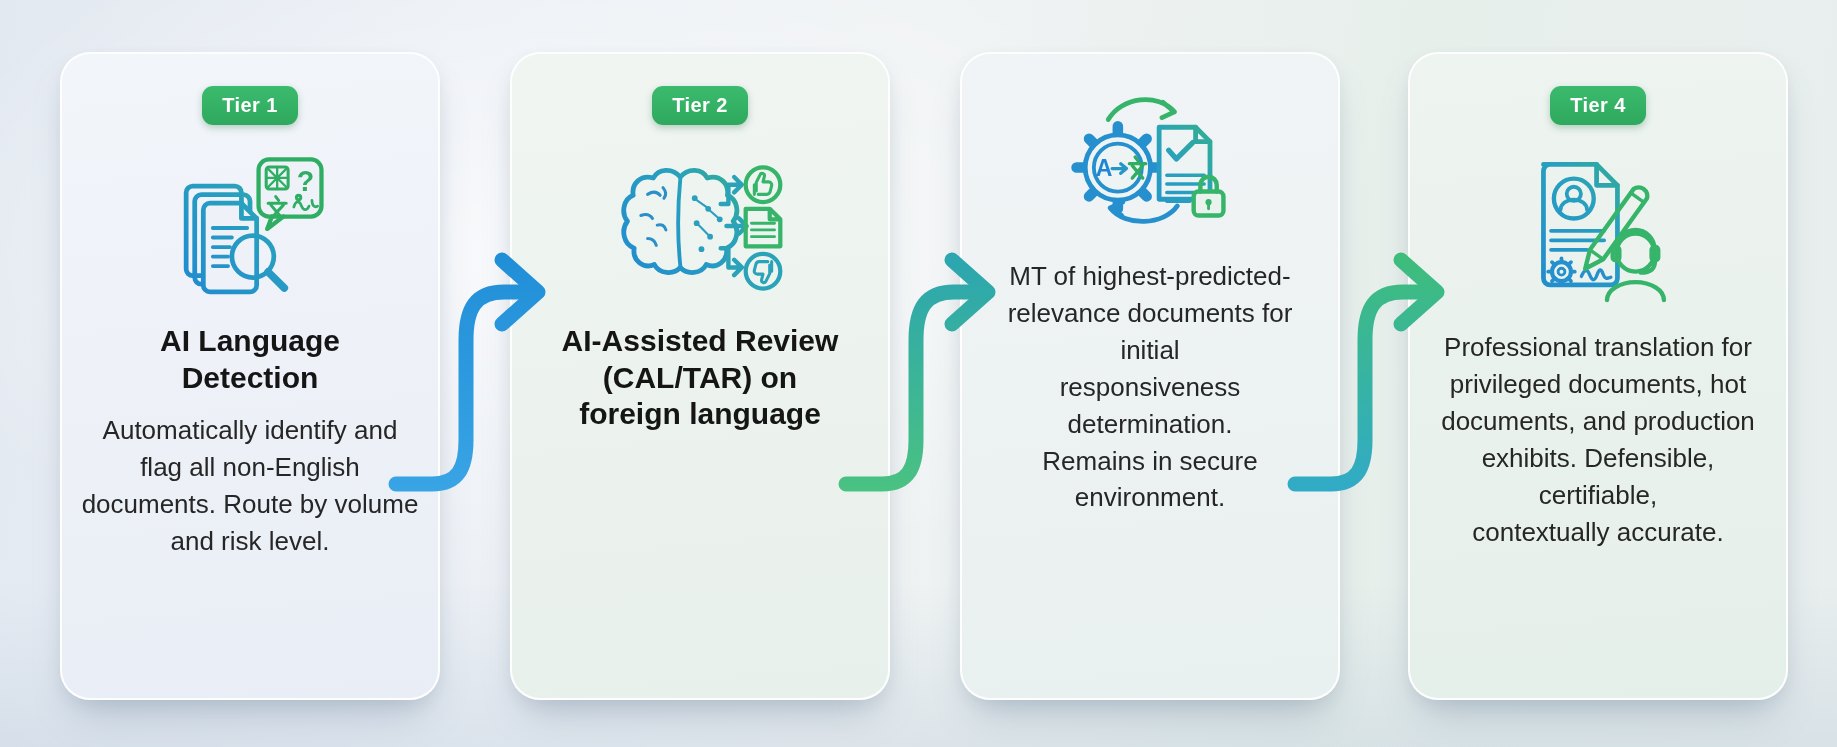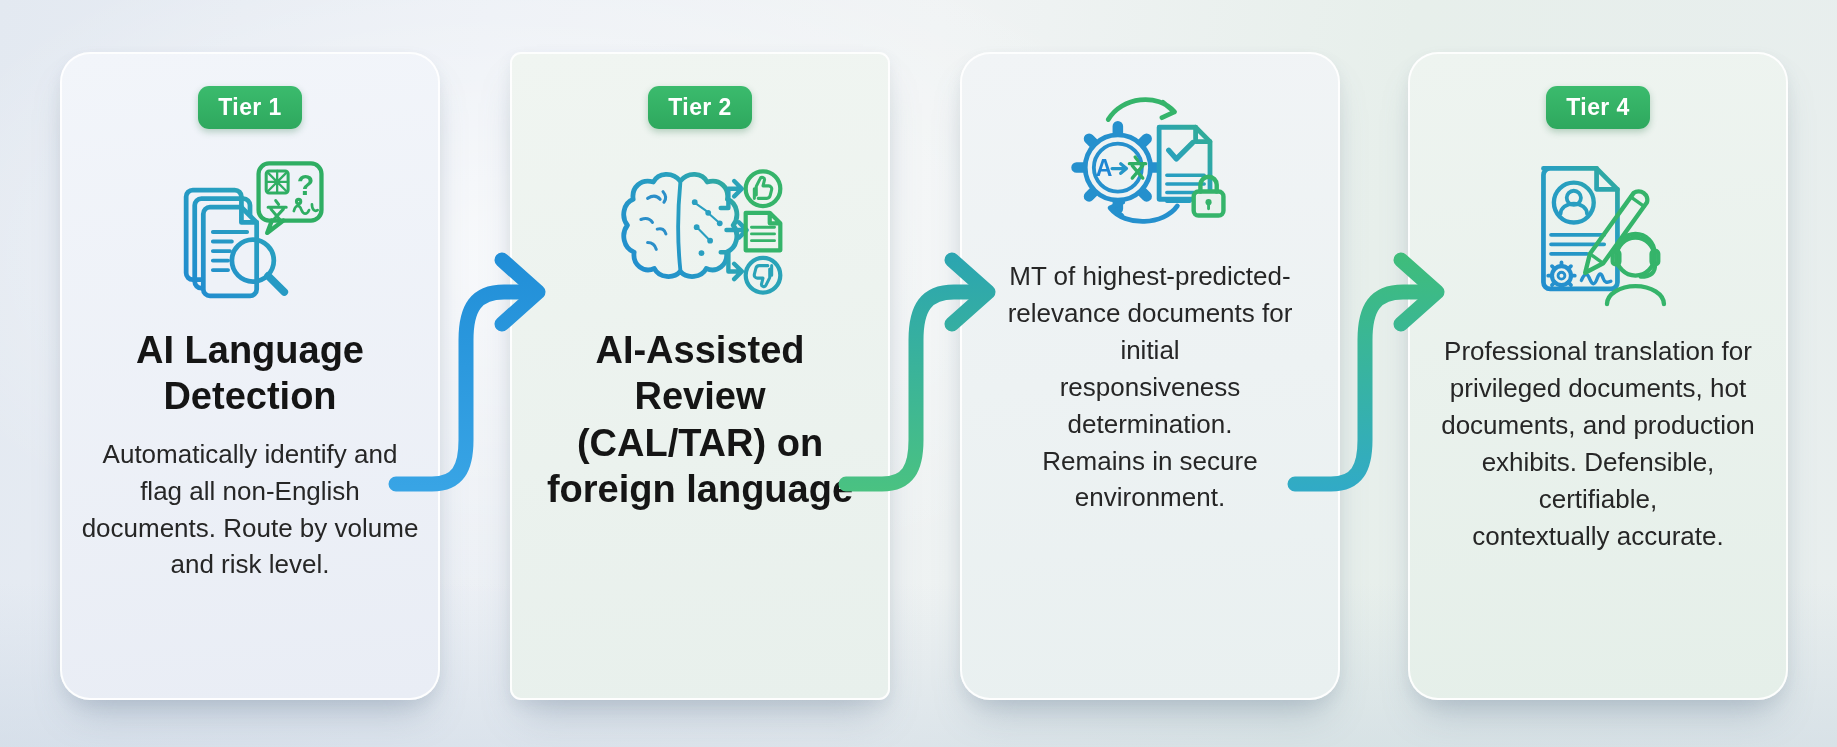--- a/index.html
+++ b/index.html
@@ -15,32 +15,32 @@
       linear-gradient(100deg,#e3e9f1 0%,#ebeff5 25%,#f0f3f4 48%,#e7efeb 72%,#e8eeee 100%);
   }
   .card{
     position:absolute;top:52px;width:380px;height:648px;
     border-radius:30px;text-align:center;
     border:2px solid rgba(255,255,255,0.9);
     box-shadow:0 24px 38px -14px rgba(105,125,150,0.38),0 6px 14px rgba(120,140,160,0.12);
     z-index:1;box-sizing:border-box;
   }
   .c1{left:60px; background:linear-gradient(175deg,#f2f5fa 0%,#e9edf5 100%);}
-  .c2{left:510px; background:linear-gradient(175deg,#f0f5f1 0%,#e8f0ec 100%);border-radius:11px;}
+  .c2{left:510px; background:linear-gradient(175deg,#f0f5f1 0%,#e8f0ec 100%);}
   .c3{left:960px; background:linear-gradient(175deg,#f1f4f6 0%,#e9f0f0 100%);}
   .c4{left:1408px;background:linear-gradient(175deg,#eef4f0 0%,#e5efe9 100%);}
   .badge{
     display:inline-block;margin-top:32px;padding:8px 20px;
     border-radius:11px;background:linear-gradient(180deg,#3bbb6d,#2ea85e);
-    color:#fff;font-size:23px;font-weight:700;letter-spacing:0.4px;
+    color:#fff;font-size:20px;font-weight:700;letter-spacing:0.4px;
     box-shadow:0 3px 7px rgba(40,120,70,0.30);
   }
   .icon-wrap{height:170px;margin-top:18px;display:flex;align-items:center;justify-content:center;}
   .title{
-    margin:10px 14px 0 14px;font-size:38px;font-weight:700;color:#151515;
+    margin:10px 14px 0 14px;font-size:30px;font-weight:700;color:#151515;
     line-height:1.22;white-space:pre-line;
   }
   .desc{
     margin:16px 18px 0 18px;font-size:26px;color:#262626;
     line-height:1.42;white-space:pre-line;
   }
   .arrow{position:absolute;top:228px;width:190px;height:280px;z-index:5;}
   .a1{left:382px;} .a2{left:832px;} .a3{left:1281px;}
 </style>
 </head>

